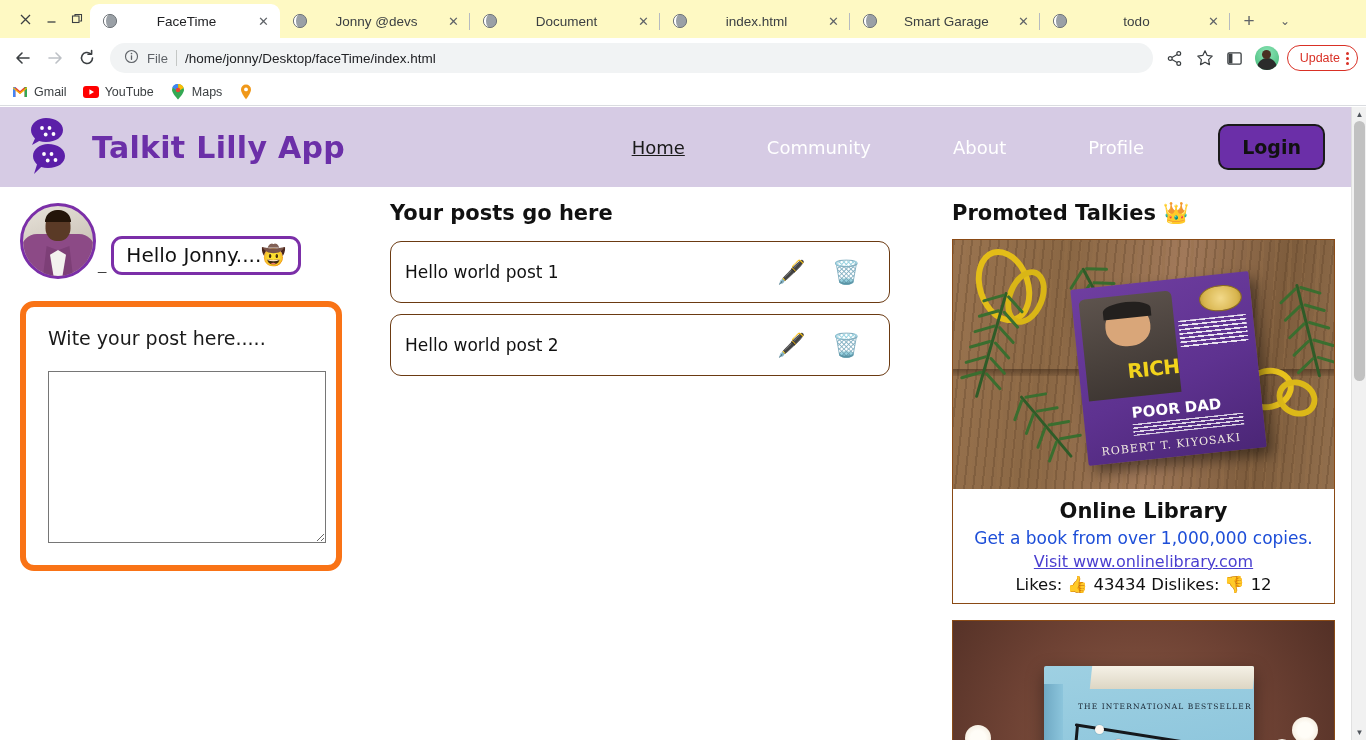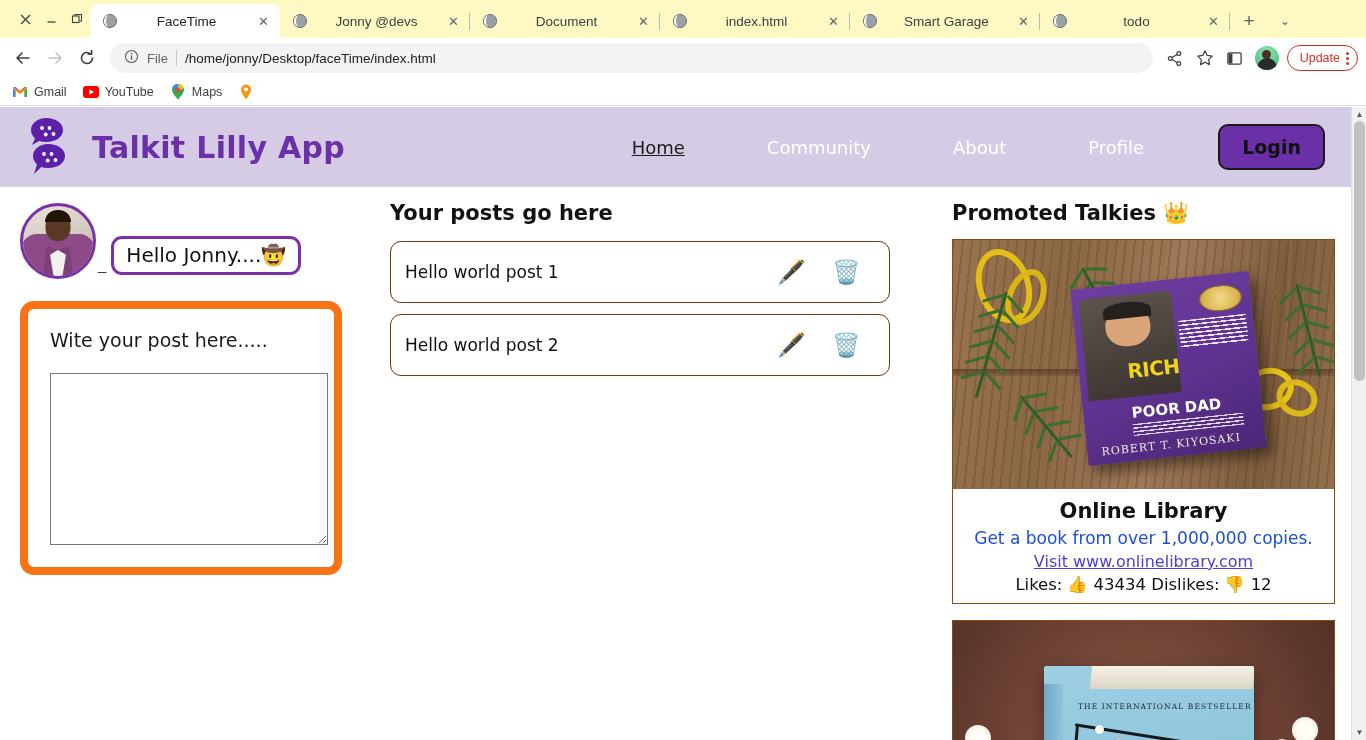--- a/index.html
+++ b/index.html
@@ -144,21 +144,21 @@
   .ua-vest { position:absolute; width:30px; height:30px; left:50%; transform:translateX(-50%);
     bottom:0; background:#7d3f77; clip-path: polygon(50% 14%, 88% 0, 100% 100%, 0 100%, 12% 0); }
   .dash { font-size:15px; color:#333; margin: 0 5px 6px 2px; }
   .greet-bubble {
     border:3px solid #7b2fa8; border-radius:11px; background:#fff;
     font-family:"DejaVu Sans", sans-serif; font-size:20px; color:#111;
     padding:4px 12px 5px 12px; margin-bottom:4px; white-space:nowrap;
   }
 
   .post-form {
-    margin-top:22px; border:8px solid #f97316; border-radius:14px; background:#fff;
+    margin-top:22px; border:6px solid #f97316; border-radius:14px; background:#fff;
     padding:20px 22px 22px 22px; width:322px;
   }
   .post-form h3 {
     font-family:"DejaVu Sans", sans-serif; font-weight:normal;
     font-size:19px; color:#1a1a1a; margin-bottom:22px;
   }
   .post-textarea {
     width:278px; height:172px; border:1px solid #767676; background:#fff;
     resize:both; outline:none; font-family:"Liberation Sans", sans-serif; font-size:14px;
     padding:4px; display:block;

